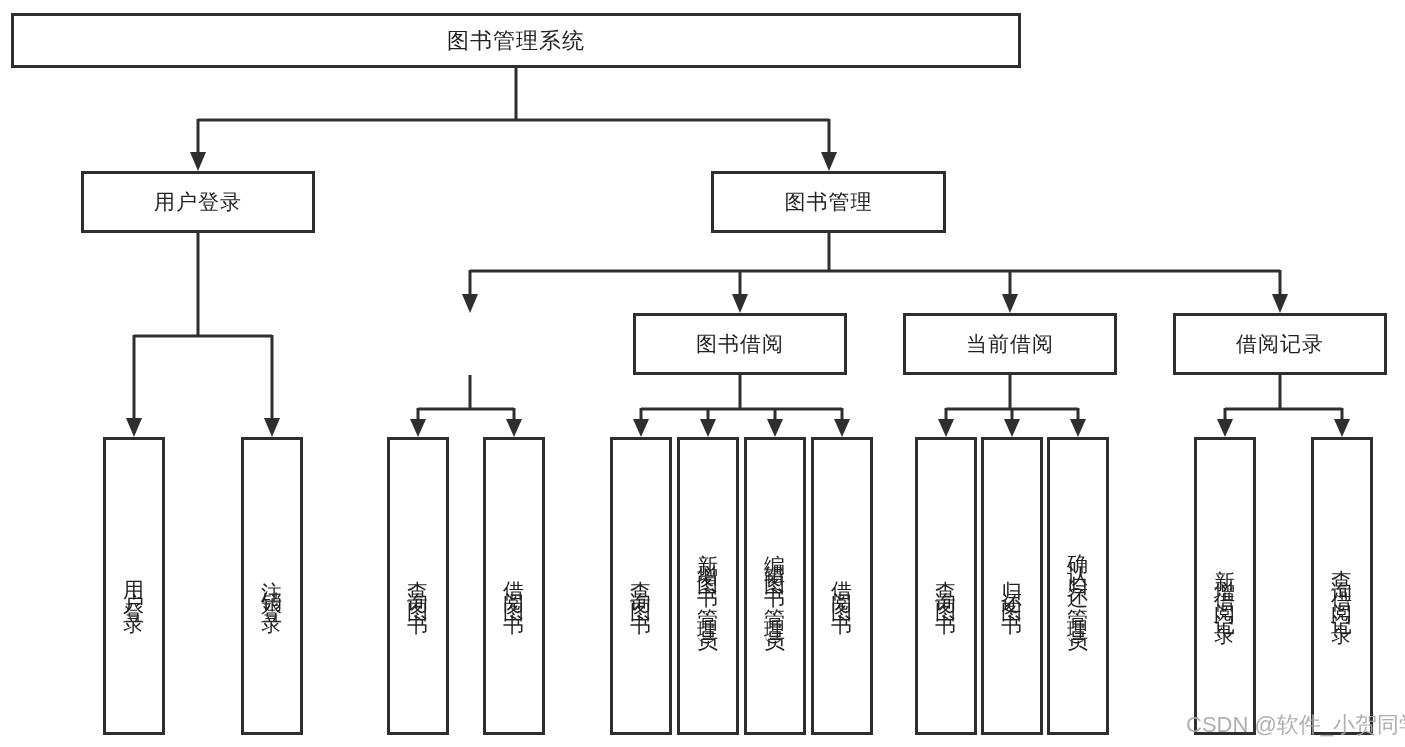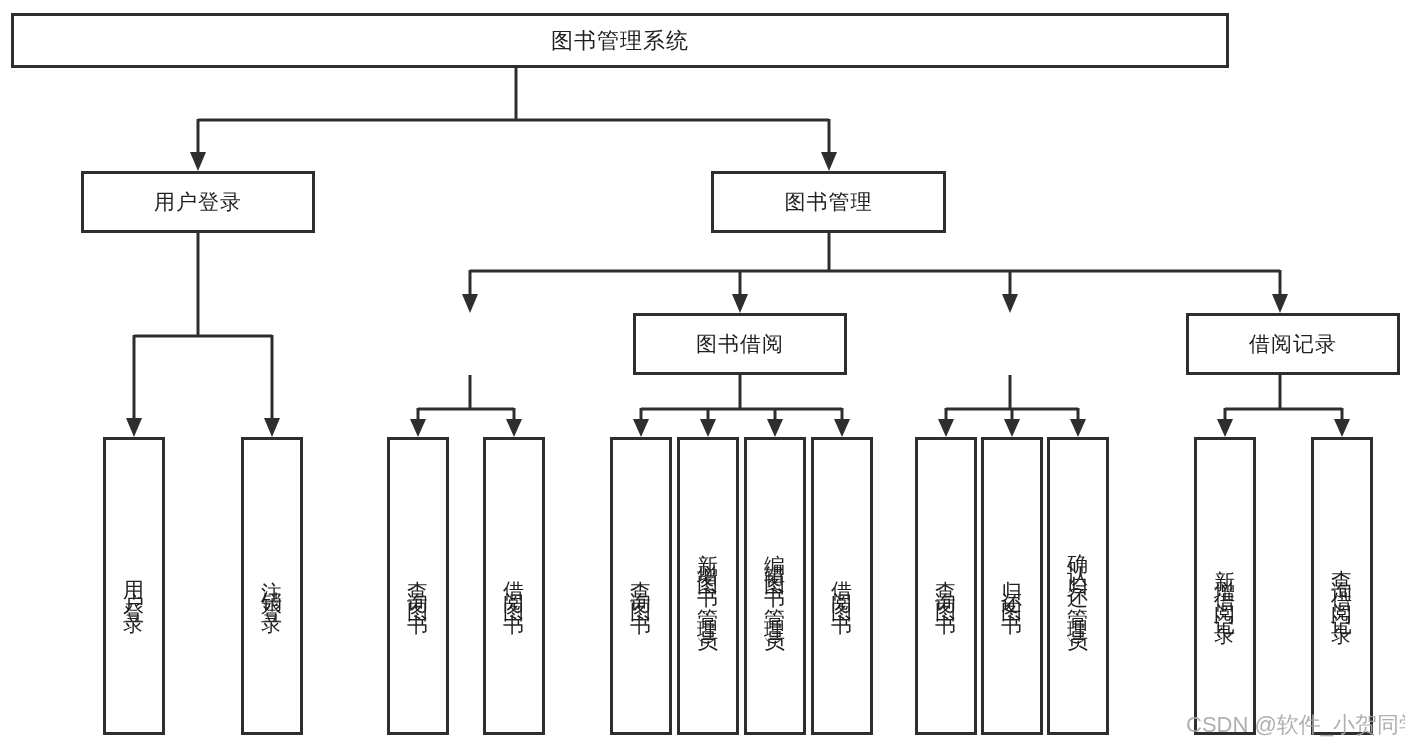--- a/index.html
+++ b/index.html
@@ -91,35 +91,38 @@
     <g>
       <path d="M1280 375 V409"></path>
       <path d="M1225 409 H1342"></path>
       <path d="M1225 408 V420"></path>
         <polygon points="1217,419 1233,419 1225,437" fill="#2e2e2e" stroke="none"></polygon>
       <path d="M1342 408 V420"></path>
         <polygon points="1334,419 1350,419 1342,437" fill="#2e2e2e" stroke="none"></polygon>
     </g>
   </svg>
 
-  <div class="node root" style="left:11px;top:13px;width:1218px;height:55px;">
+  <div class="node root" style="left:11px;top:13px;width:1010px;height:55px;">
     <span class="hlabel">图书管理系统</span>
   </div>
 
   <div class="node" style="left:81px;top:171px;width:234px;height:62px;">
     <span class="hlabel">用户登录</span>
   </div>
   <div class="node" style="left:711px;top:171px;width:235px;height:62px;text-align:right;">
     <span class="hlabel">图书管理</span>
   </div>
 
   <div class="node" style="left:633px;top:313px;width:214px;height:62px;align-items:center;">
     <span class="hlabel">图书借阅</span>
   </div>
-  <div class="node" style="left:1173px;top:313px;width:214px;height:62px;margin-left:13px;">
+  <div class="node" style="left:903px;top:313px;width:214px;height:62px;">
+    <span class="hlabel">当前借阅</span>
+  </div>
+  <div class="node" style="left:1173px;top:313px;width:214px;height:62px;">
     <span class="hlabel">借阅记录</span>
   </div>
 
   <div class="node vnode" style="left:103px;top:437px;">
     <span class="vlabel">用户登录</span>
   </div>
   <div class="node vnode" style="left:241px;top:437px;">
     <span class="vlabel">注销登录</span>
   </div>
 

